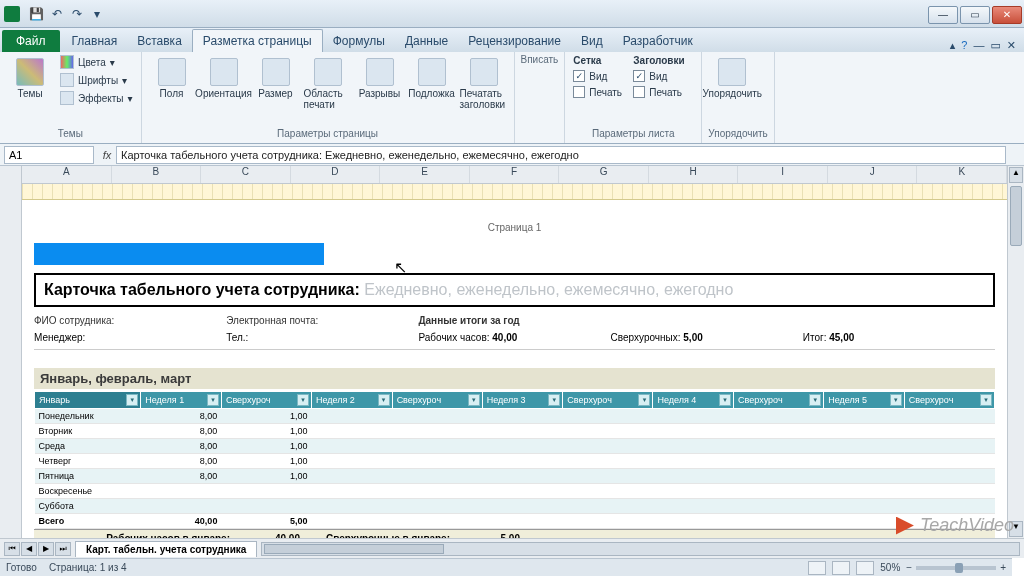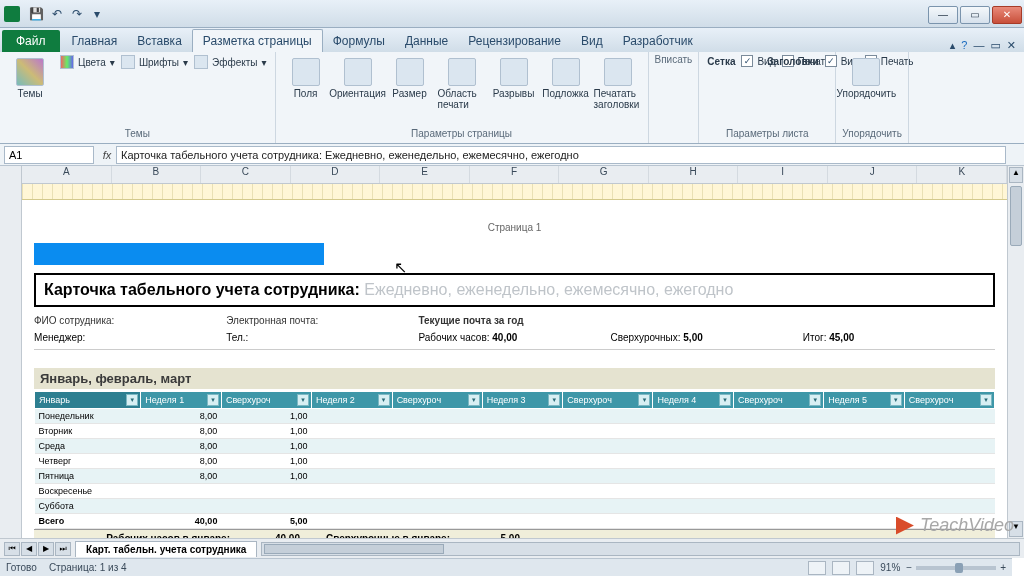--- a/index.html
+++ b/index.html
@@ -22,21 +22,21 @@
 .tab.active { background: #f1f5f9; border: 1px solid #9aaec1; border-bottom: none; border-radius: 2px 2px 0 0; }
 .help-small { margin-left: auto; display: flex; gap: 6px; padding-right: 8px; color: #2a4b6b; }
 
 
 .ribbon { height: 92px; background: #f1f5f9; border-bottom: 1px solid #9aaec1; display: flex; }
 .group { border-right: 1px solid #cdd7e1; padding: 2px 6px; display: flex; flex-direction: column; justify-content: space-between; }
 .group .controls { display: flex; align-items: flex-start; gap: 4px; flex: 1; }
 .group .label { text-align: center; color: #5a6a7a; font-size: 10px; padding-bottom: 2px; }
 .bigbtn { display: flex; flex-direction: column; align-items: center; width: 48px; padding-top: 4px; gap: 2px; font-size: 10px; color: #2a3a4a; }
 .bigbtn .ico { width: 28px; height: 28px; background: #dbe6f0; border: 1px solid #b0c0d0; border-radius: 2px; }
-.smallrow { display: flex; flex-direction: row; gap: 2px; font-size: 10px; color: #2a3a4a; }
+.smallrow { display: flex; flex-direction: column; gap: 2px; font-size: 10px; color: #2a3a4a; }
 .smallrow div { display: flex; align-items: center; gap: 4px; padding: 1px 2px; }
 .sico { width: 14px; height: 14px; background: #dbe6f0; border: 1px solid #b0c0d0; display: inline-block; }
 .chk { width: 12px; height: 12px; border: 1px solid #7a8a9a; background: #fff; display: inline-flex; align-items: center; justify-content: center; font-size: 9px; color: #2a4b6b; }
 .spin { display: flex; align-items: center; gap: 2px; font-size: 10px; }
 .spin input { width: 60px; height: 16px; font-size: 10px; border: 1px solid #a9b9c9; padding: 0 2px; }
 
 
 .fbar { height: 22px; border-bottom: 1px solid #b8c4d0; display: flex; align-items: center; background: #eef3f7; }
 .namebox { width: 90px; height: 18px; margin: 0 4px; border: 1px solid #a9b9c9; background: #fff; padding: 0 4px; display: flex; align-items: center; font-size: 11px; }
 .fx { width: 18px; text-align: center; font-style: italic; color: #444; }
@@ -258,21 +258,21 @@
     <div class="page">
       <div class="pagehdr">Страница 1</div>
       <div class="bluebar"></div>
       <div class="cursor">↖</div>
       <div class="titlecell">
         <b>Карточка табельного учета сотрудника:</b><span class="gray"> Ежедневно, еженедельно, ежемесячно, ежегодно</span>
       </div>
       <div class="inforow">
         <div class="lbl">ФИО сотрудника:</div>
         <div class="lbl">Электронная почта:</div>
-        <div class="lbl" style="font-weight:bold">Текущие почта за год</div>
+        <div class="lbl" style="font-weight:bold">Данные итоги за год</div>
         <div></div>
           <div></div>
       </div>
       <div class="totrow">
         <div>Менеджер:</div>
         <div>Тел.:</div>
         <div><span>Рабочих часов:</span> <b>40,00</b></div>
         <div><span>Сверхурочных:</span> <b>5,00</b></div>
         <div><span>Итог:</span> <b>45,00</b></div>
       </div>
@@ -426,21 +426,21 @@
     </div>
 </div>
 
 <div class="statusbar">
   <span>Готово</span>
   <span>Страница: 1 из 4</span>
   <div class="right">
     <div class="viewbtn"></div>
     <div class="viewbtn"></div>
     <div class="viewbtn"></div>
-    <span>91%</span>
+    <span>50%</span>
     <div class="zoom">
       <span>−</span>
       <div class="track">
           <div class="kn"></div>
         </div>
       <span>+</span>
     </div>
   </div>
 </div>
 

